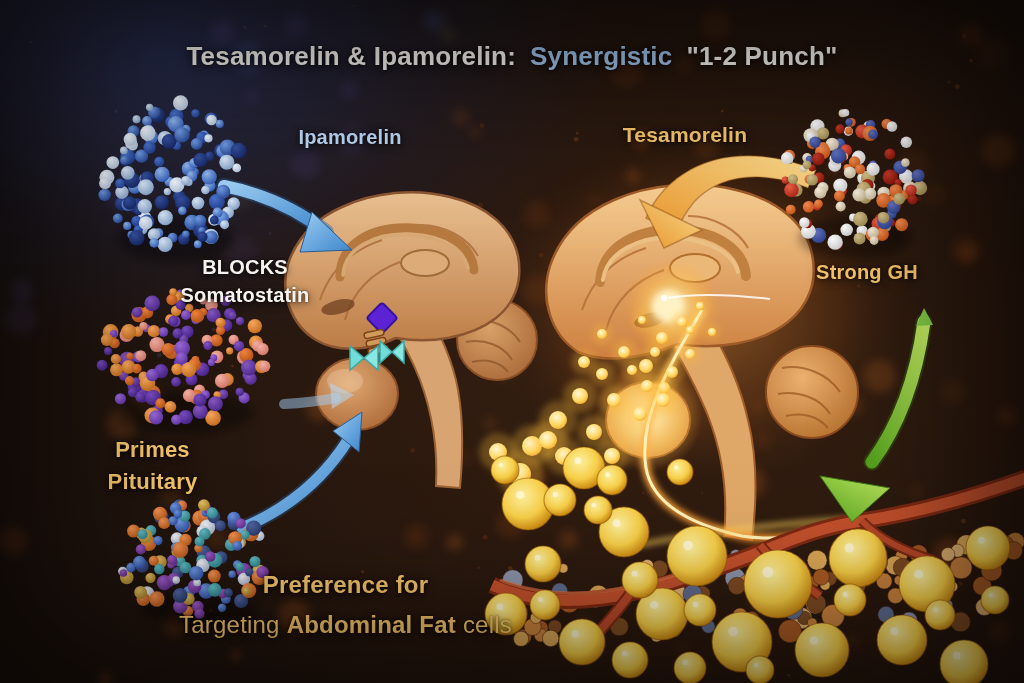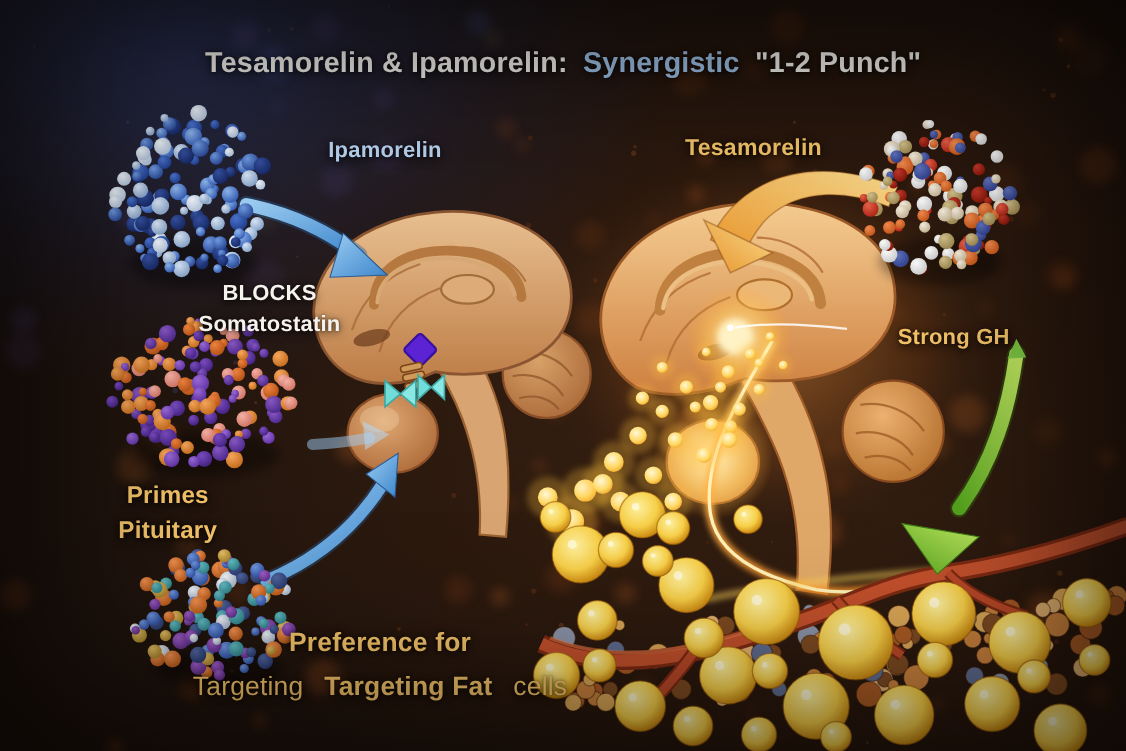--- a/index.html
+++ b/index.html
@@ -16,23 +16,23 @@
   svg{position:absolute;left:0;top:0;}
   .lbl{position:absolute;text-align:center;font-weight:bold;
     text-shadow:0 2px 9px rgba(0,0,0,.75),0 0 3px rgba(0,0,0,.55);letter-spacing:.2px;}
   #lbl-title{left:0;right:0;top:41px;font-size:26px;display:flex;justify-content:center;gap:14px;color:var(--c-title_white,#f4f1ec);}
   #lbl-title .syn{color:var(--c-synergistic_blue,#9fc2e8);}
   #lbl-ipa{left:230px;top:126px;width:240px;font-size:20px;color:var(--c-ipamorelin_blue,#b9d4f2);}
   #lbl-tesa{left:565px;top:123px;width:240px;font-size:21px;color:var(--c-gold,#f2c268);}
   #lbl-blocks{left:140px;top:253px;width:210px;font-size:20px;color:#f6f3ef;line-height:1.4;}
   #lbl-primes{left:70px;top:434px;width:165px;font-size:22px;color:var(--c-gold,#f2c268);line-height:1.45;}
   #lbl-pref{left:158px;top:565px;width:375px;font-size:24px;color:var(--c-gold,#f2c268);line-height:1.65;}
-  #lbl-pref .row{display:flex;justify-content:center;gap:19px;}
+  #lbl-pref .row{display:flex;justify-content:center;gap:7px;}
   #lbl-pref .thin{font-weight:normal;}
-  #lbl-gh{left:763px;top:258px;width:208px;font-size:20px;color:var(--c-gold,#f2c268);line-height:1.4;margin-top:35px;}
+  #lbl-gh{left:763px;top:258px;width:208px;font-size:20px;color:var(--c-gold,#f2c268);line-height:1.4;}
   #lbl-gh .row{display:flex;justify-content:center;gap:6px;}
   #lbl-gh .cream{color:var(--c-cream,#f2e0d6);}
 </style>
 </head>
 <body>
 
 <div class="stage">
 
 <svg id="art" width="1024" height="683" viewBox="0 0 1024 683">
   <defs id="dyn-defs">
@@ -1160,21 +1160,21 @@
 
   <div id="lbl-primes" class="lbl">
     <div>Primes</div>
     <div>Pituitary</div>
   </div>
 
   <div id="lbl-pref" class="lbl">
     <div>Preference for</div>
     <div class="row">
       <span class="thin">Targeting</span>
-      <span>Targeting Fat</span>
+      <span>Abdominal Fat</span>
       <span class="thin">cells</span>
     </div>
   </div>
 
   <div id="lbl-gh" class="lbl">
     <div>Strong GH</div>
   </div>
 </div>
 
 </body></html>

